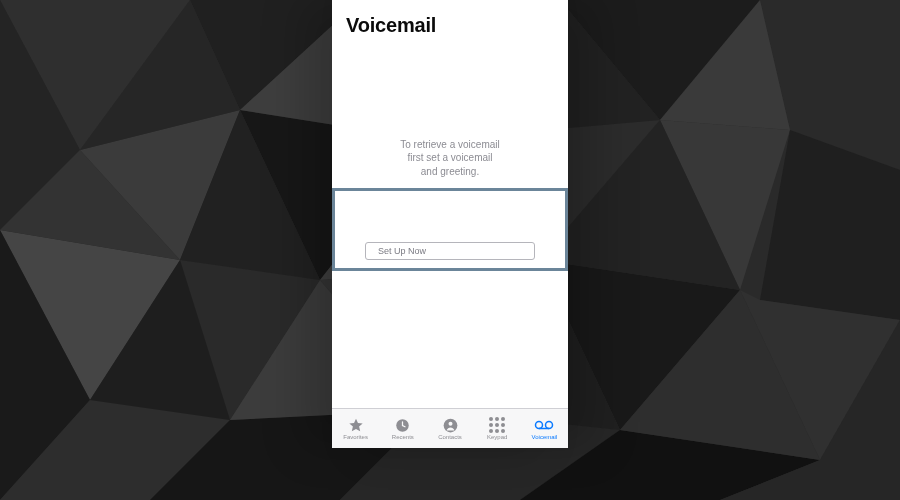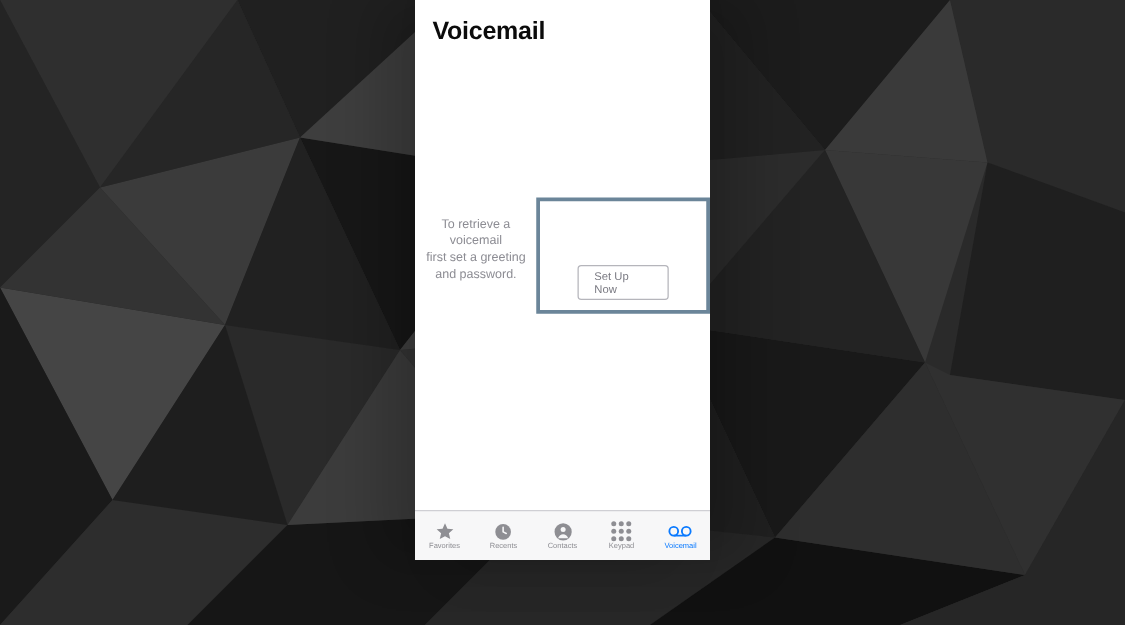--- a/index.html
+++ b/index.html
@@ -31,22 +31,21 @@
     .title {
       font-size: 20px;
       font-weight: 800;
       padding: 14px 14px 0 14px;
       color: #0b0b0b;
       letter-spacing: -0.2px;
     }
     .content {
       flex: 1;
       display: flex;
-      flex-direction: row;
-      align-items: center;
+      flex-direction: column;
       justify-content: center;
       transform: translateY(-18px);
     }
     .instr {
       color: #8c8c93;
       font-size: 10px;
       line-height: 1.35;
       text-align: center;
       margin-bottom: 10px;
     }
@@ -132,22 +131,22 @@
     <polygon points="740,290 820,460 620,430" fill="#2e2e2e"></polygon>
   </svg>
 </div>
 
 <div class="phone">
   <div class="title">Voicemail</div>
 
   <div class="content">
     <div class="instr">
       <div>To retrieve a voicemail</div>
-      <div>first set a greeting</div>
-      <div>and password.</div>
+      <div>first set a voicemail</div>
+      <div>and greeting.</div>
     </div>
     <div class="setup-highlight">
       <div class="setup-btn">Set Up Now</div>
     </div>
   </div>
 
   <div class="tabbar">
     <div class="tab">
       <div class="tab-icon">
         <svg width="16" height="16" viewBox="0 0 24 24" fill="currentColor">

